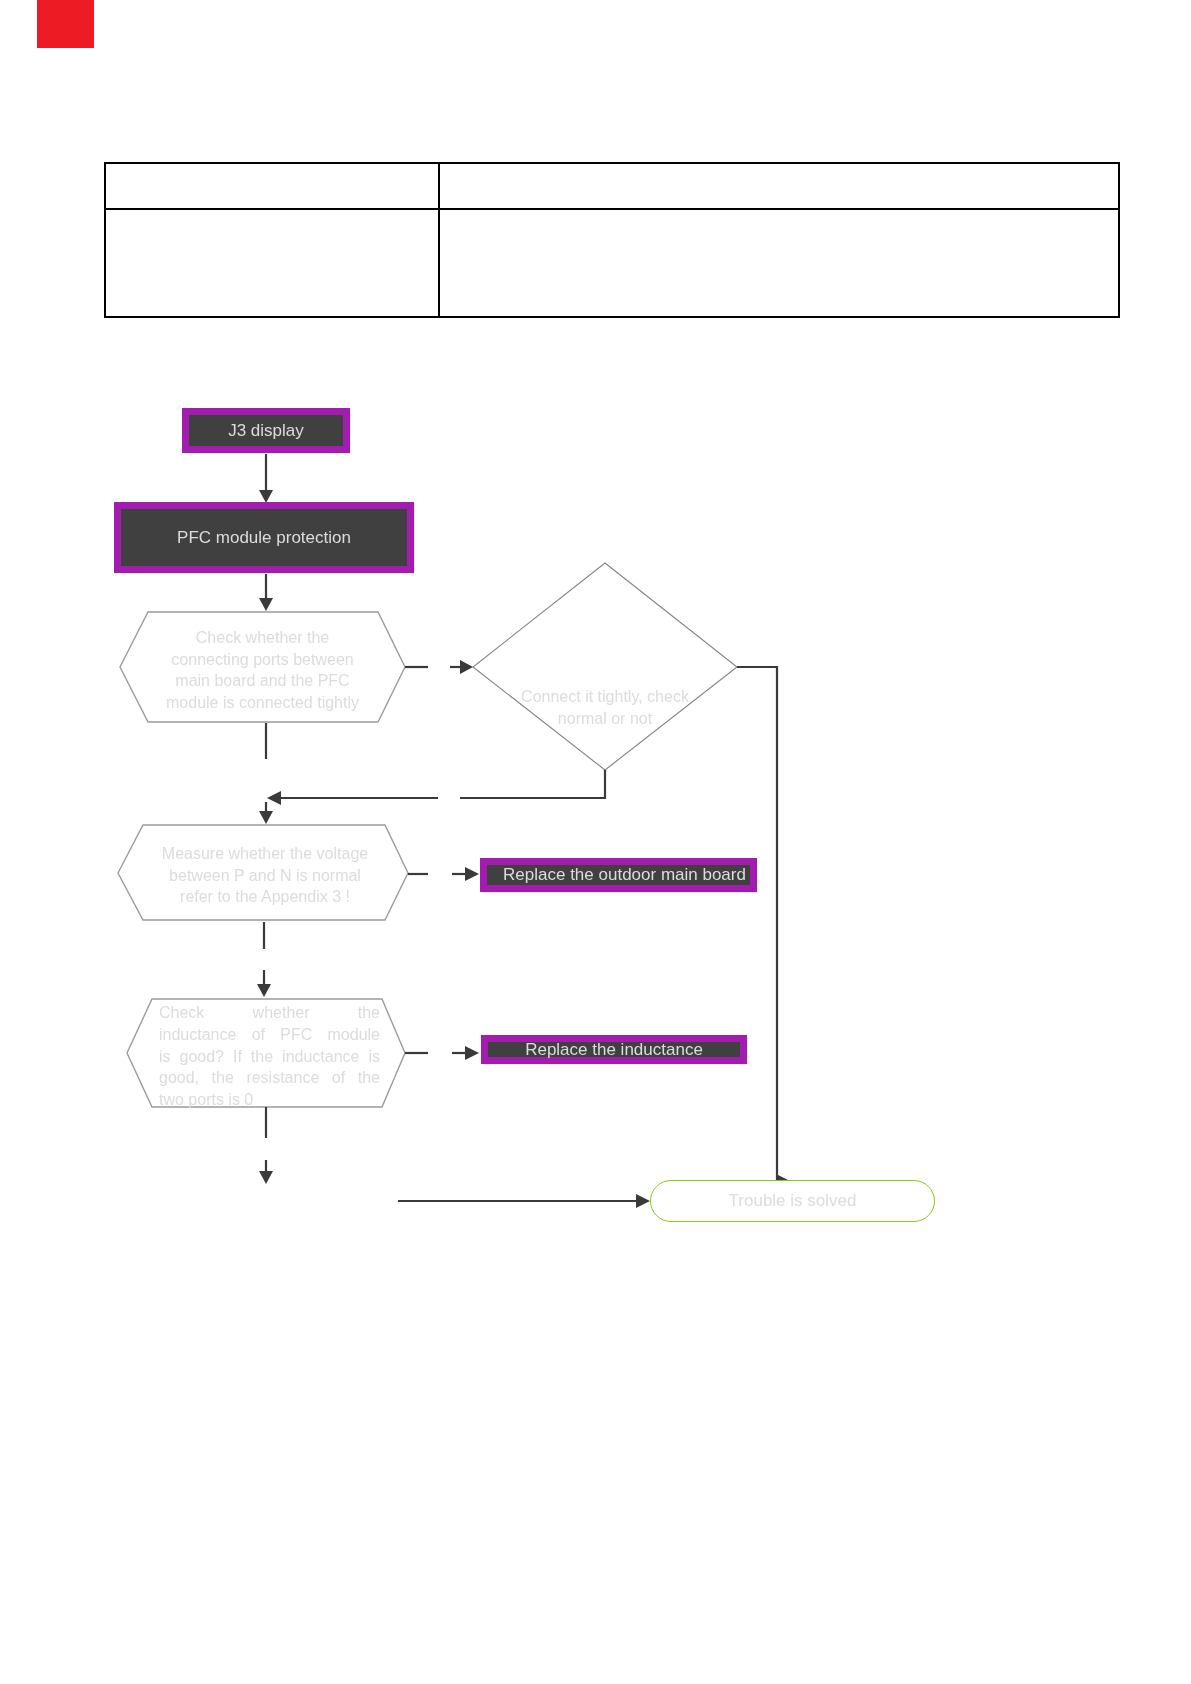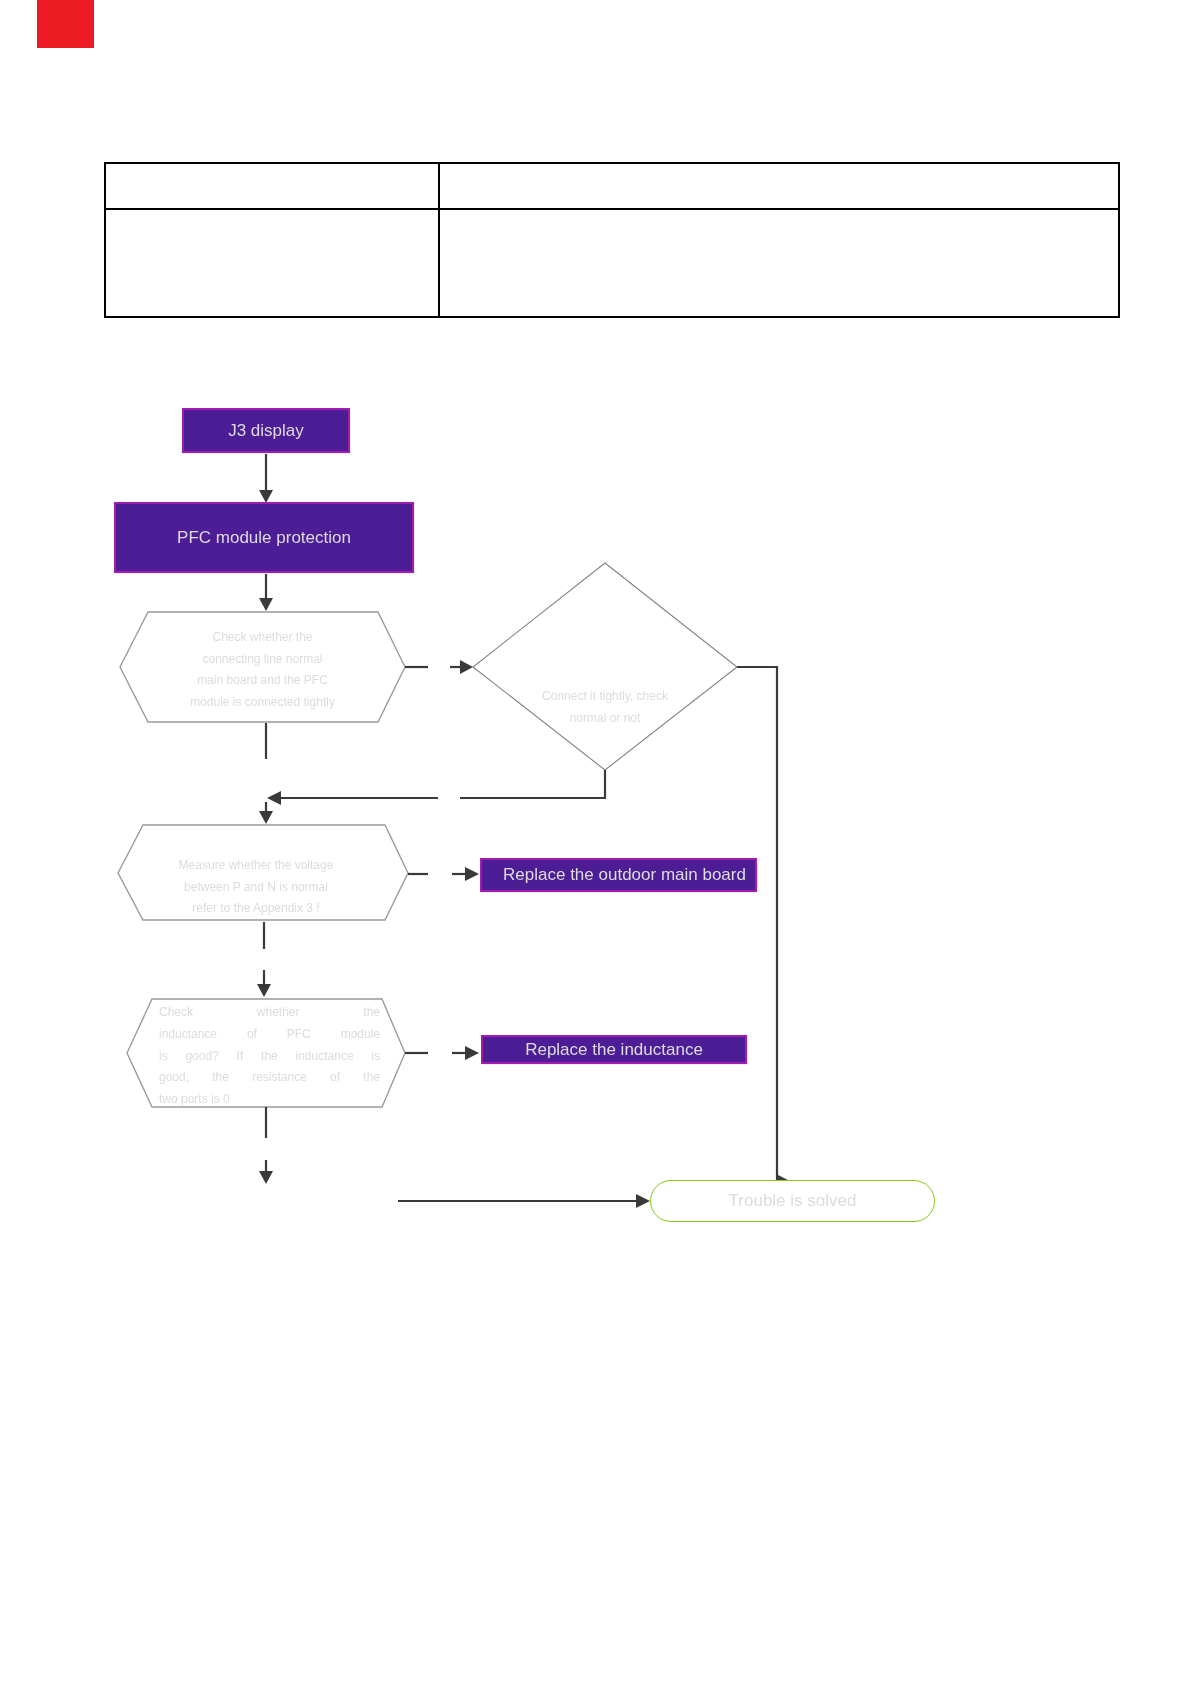--- a/index.html
+++ b/index.html
@@ -18,23 +18,23 @@
   
   svg.flow{position:absolute;left:0;top:0;}
   .shape-line{fill:#ffffff;stroke:#9b9b9b;stroke-width:1.4;}
   .diamond-line{fill:#ffffff;stroke:#828282;stroke-width:1.1;}
   .conn{stroke:#3a3a3a;stroke-width:2.2;fill:none;}
   .head{fill:#3a3a3a;stroke:none;}
 
   
   .node{position:absolute;box-sizing:border-box;display:flex;align-items:center;justify-content:center;
         color:#dcdcdc;font-size:17px;text-align:center;}
-  .rect-node{background:#4c1d95;border:2px solid #a21caf;box-shadow:1px 1px 0 #ececec;}
+  .rect-node{background:#404040;border:7px solid #a21caf;box-shadow:1px 1px 0 #ececec;}
   .stadium-node{background:#ffffff;border:1px solid #84cc16;border-radius:21px;}
-  .hex-text{position:absolute;color:#dcdcdc;font-size:12px;line-height:21.5px;text-align:center;}
+  .hex-text{position:absolute;color:#dcdcdc;font-size:16px;line-height:21.5px;text-align:center;}
   .hex-text.justify div{text-align:justify;text-align-last:justify;}
   .hex-text.justify div.last{text-align:center;text-align-last:left;}
   .em{}
 </style>
 </head>
 <body>
 
 <div id="page">
 
   <div class="red-marker"></div>
@@ -124,31 +124,31 @@
   <div class="node rect-node" style="left:182px;top:408px;width:168px;height:45px;">
     <span>J3 display</span>
   </div>
 
   <div class="node rect-node" style="left:114px;top:502px;width:300px;height:71px;text-align:center;">
     <span>PFC module protection</span>
   </div>
 
   <div class="hex-text" style="left:140px;top:627px;width:245px;">
     <div>Check whether the</div>
-    <div>connecting line normal</div>
+    <div>connecting ports between</div>
     <div>main board and the PFC</div>
     <div>module is connected tightly</div>
   </div>
 
   <div class="hex-text" style="left:490px;top:686px;width:230px;">
     <div>Connect it tightly, check</div>
     <div>normal or not</div>
   </div>
 
-  <div class="hex-text" style="left:126px;top:843px;width:260px;margin-top:12px;">
+  <div class="hex-text" style="left:135px;top:843px;width:260px;">
     <div>Measure whether the voltage</div>
     <div>between P and N is normal</div>
     <div><span>refer to the </span><span class="em">Appendix 3</span><span> !</span></div>
   </div>
 
   <div class="node rect-node" style="left:480px;top:858px;width:277px;height:34px;padding-left:12px;">
     <span>Replace the outdoor main board</span>
   </div>
 
   <div class="hex-text justify" style="left:159px;top:1002px;width:221px;line-height:21.8px;">

